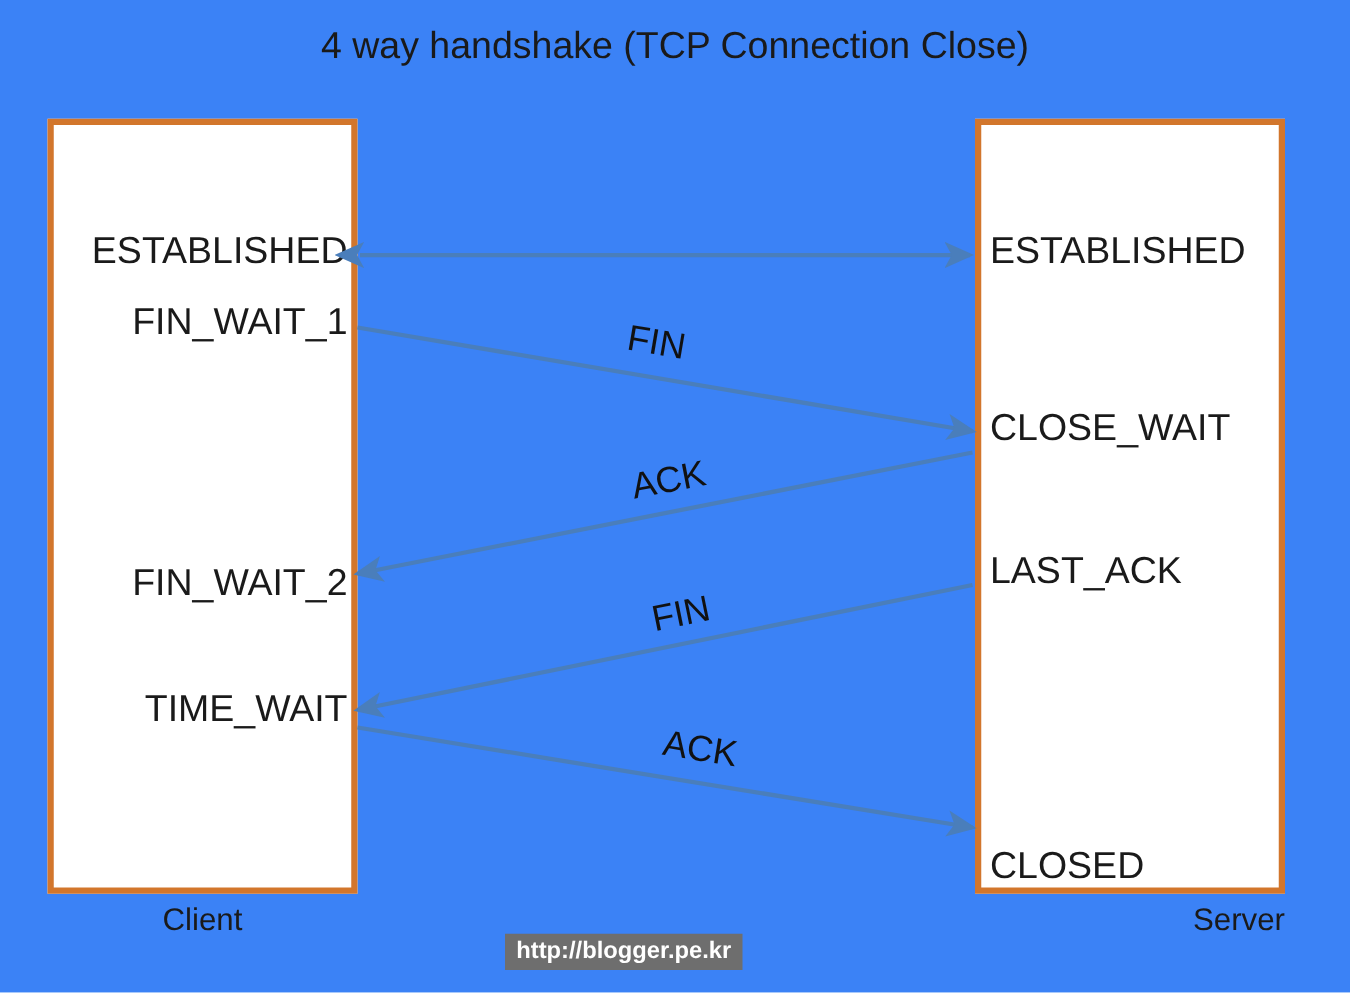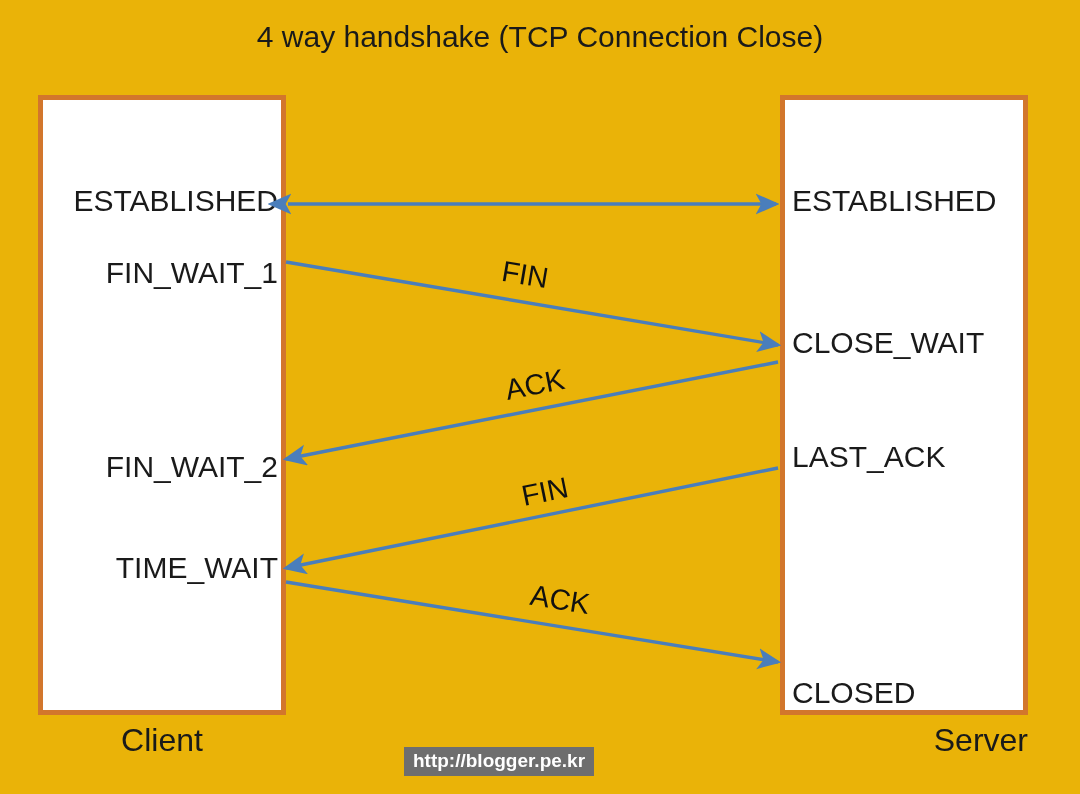--- a/index.html
+++ b/index.html
@@ -4,21 +4,21 @@
 <style>
   html, body {
     margin: 0;
     padding: 0;
     background: #ffffff;
   }
   #canvas {
     position: relative;
     width: 1080px;
     height: 794px;
-    background: #eab308;
+    background: #3b82f6;
     overflow: hidden;
     font-family: "Liberation Sans", sans-serif;
   }
   #diagram-title {
     position: absolute;
     left: 0;
     top: 20px;
     width: 1080px;
     text-align: center;
     font-size: 30px;
@@ -41,21 +41,21 @@
     font-size: 30px;
     color: #1a1a1a;
     white-space: nowrap;
     font-family: "Liberation Sans", sans-serif;
   }
   .state-left  { text-align: right; }
   .state-right { text-align: left; }
 
   .endpoint-label {
     position: absolute;
-    font-size: 32px;
+    font-size: 25px;
     color: #1a1a1a;
     text-align: center;
     white-space: nowrap;
     font-family: "Liberation Sans", sans-serif;
   }
   #client-label { left: 38px; top: 722px; width: 248px; }
   #server-label { left: 780px; top: 722px; width: 248px; text-align: right; }
 
   #arrow-layer {
     position: absolute;
@@ -91,21 +91,21 @@
 
 <div id="canvas">
 
   <div id="diagram-title">4 way handshake (TCP Connection Close)</div>
 
   <div class="lifeline-box" id="client-box"></div>
 
   <div class="lifeline-box" id="server-box"></div>
 
   <div class="state-label state-left" id="client-state-0" style="left: 0px; width: 286px; top: 184px; padding-right: 8px; box-sizing: border-box;">ESTABLISHED</div>
-  <div class="state-label state-left" id="client-state-1" style="left: 0px; width: 286px; top: 256px; padding-right: 8px; box-sizing: border-box;">FIN_WAIT_1</div>
+  <div class="state-label state-left" id="client-state-1" style="left: 0px; width: 286px; top: 241px; padding-right: 8px; box-sizing: border-box;">FIN_WAIT_1</div>
   <div class="state-label state-left" id="client-state-2" style="left: 0px; width: 286px; top: 450px; padding-right: 8px; box-sizing: border-box;">FIN_WAIT_2</div>
   <div class="state-label state-left" id="client-state-3" style="left: 0px; width: 286px; top: 551px; padding-right: 8px; box-sizing: border-box;">TIME_WAIT</div>
 
   <div class="state-label state-right" id="server-state-0" style="left: 782px; width: 298px; top: 184px; padding-left: 10px; box-sizing: border-box;">ESTABLISHED</div>
   <div class="state-label state-right" id="server-state-1" style="left: 782px; width: 298px; top: 326px; padding-left: 10px; box-sizing: border-box;">CLOSE_WAIT</div>
   <div class="state-label state-right" id="server-state-2" style="left: 782px; width: 298px; top: 440px; padding-left: 10px; box-sizing: border-box;">LAST_ACK</div>
   <div class="state-label state-right" id="server-state-3" style="left: 782px; width: 298px; top: 676px; padding-left: 10px; box-sizing: border-box;">CLOSED</div>
 
   <svg id="arrow-layer" viewBox="0 0 1080 794" width="1080" height="794" xmlns="http://www.w3.org/2000/svg">
     <defs>

